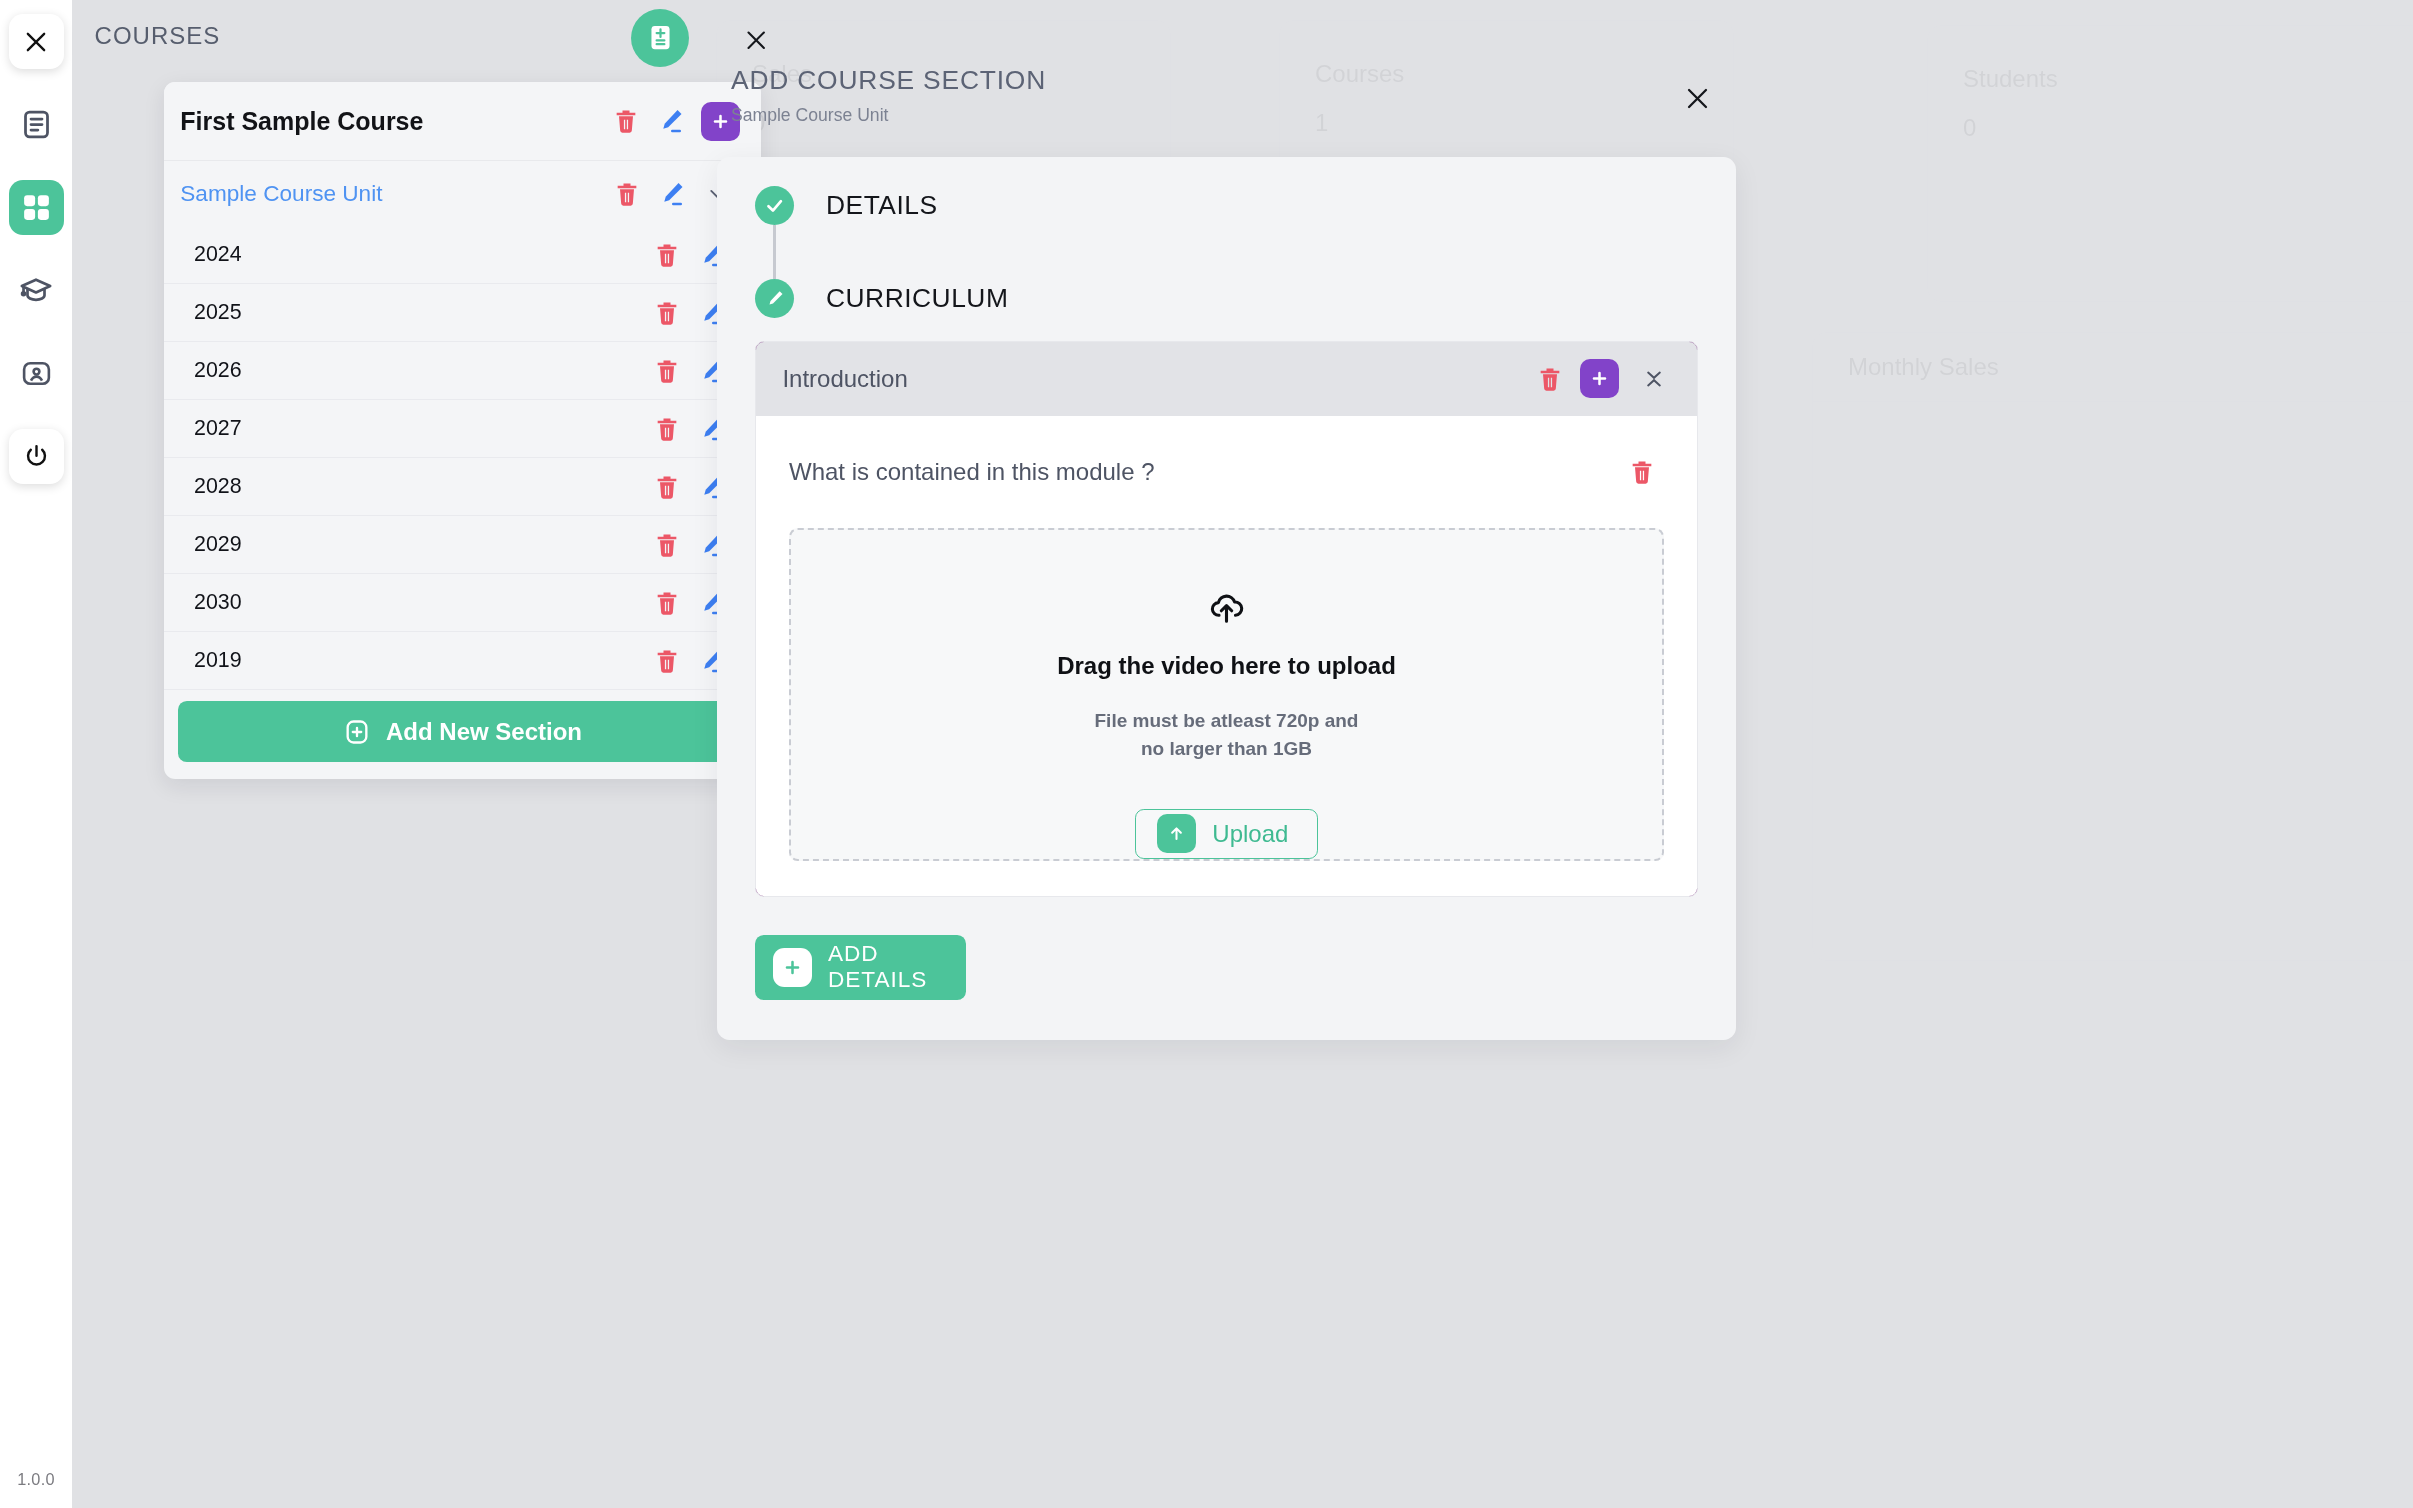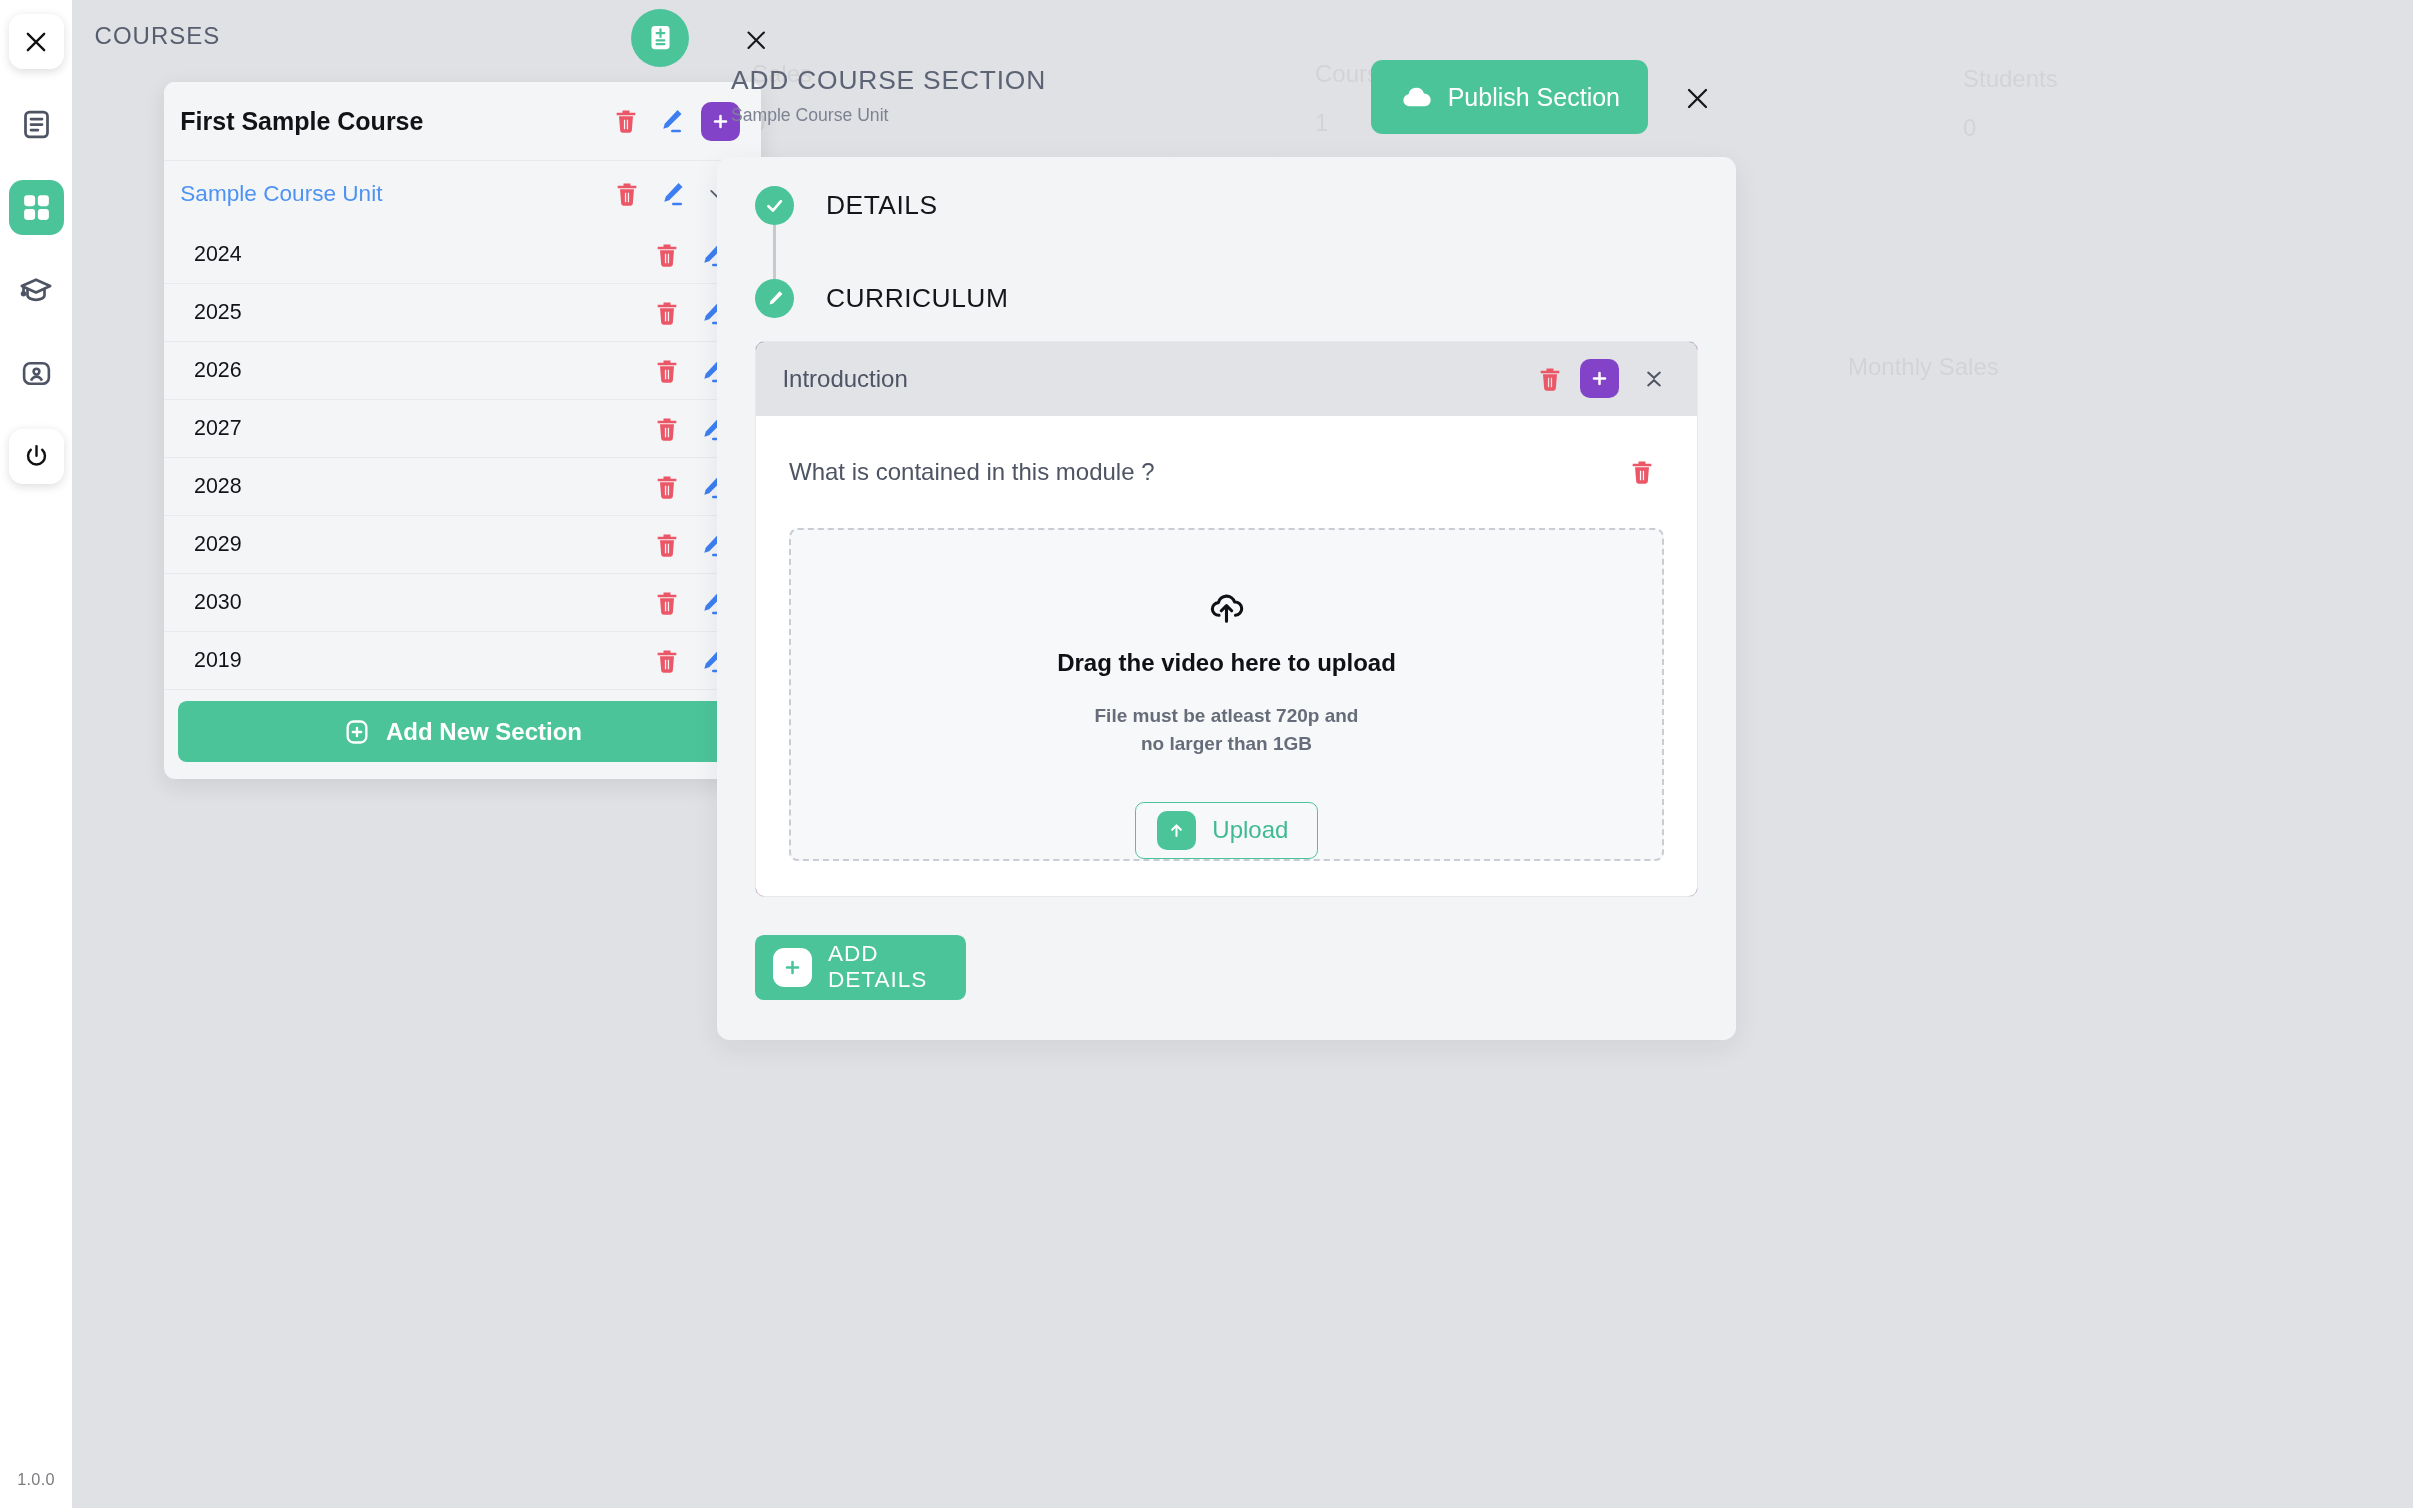--- a/index.html
+++ b/index.html
@@ -152,21 +152,21 @@
   #module-q { font-size: 24px; color:#4e5464; flex:1 1 auto; }
 
   #dropzone {
     margin-top: 33px; height: 333px; border: 2.5px dashed #c9ccd3; border-radius: 8.8px;
     background:#f7f8f9; display:flex; flex-direction:column; align-items:center; justify-content:space-between;
     padding-top: 58px; cursor:pointer;
   }
   #dz-title { margin-top: 12.6px; font-size: 24px; font-weight: 700; color:#0f1115; }
   #dz-sub { margin-top: 15px; font-size: 19px; color:#666c7a; text-align:center; line-height: 1.45; max-width: 277px; font-weight: bold; }
   #upload-btn {
-    margin-top: 34px; height: 57px; padding: 0 29px 0 21.4px; border: 1.9px solid #4cc49a;
+    margin-top: 34px; height: 50px; padding: 0 29px 0 21.4px; border: 1.9px solid #4cc49a;
     border-radius: 8.8px; background:#f7f8f9; display:flex; align-items:center; gap: 16.3px; cursor:pointer;
   }
   #upload-btn span { font-size: 24px; color:#3fba91; }
   .up-ic-sq { width: 39px; height: 39px; border-radius: 10px; background:#4cc49a; display:flex; align-items:center; justify-content:center; flex:none; }
 
   #add-module-btn {
     margin-top: 38px; height: 65px; width: 211px; border-radius: 8.8px; background:#4cc49a;
     display:flex; align-items:center; gap: 16.3px; padding-left: 17.6px; cursor:pointer;
   }
   #add-module-btn span { font-size: 22.6px; color:#fff; letter-spacing: 1px; }
@@ -462,26 +462,20 @@
 
     </div>
   </div>
 
   <div id="section-modal">
 
     <div id="sm-head">
       <div id="sm-title">ADD COURSE SECTION</div>
       <div id="sm-sub">Sample Course Unit</div>
 
-      <div id="publish-btn">
-        <svg width="34" height="34" viewBox="0 0 24 24" fill="#ffffff">
-          <path d="M7.2 18.6 a4.3 4.3 0 0 1 -.5 -8.55 A5.6 5.6 0 0 1 17.6 9.6 a4.5 4.5 0 0 1 .6 9z"></path>
-        </svg>
-        <span>Publish Section</span>
-      </div>
 
       <div id="sm-close">
         <svg width="29" height="29" viewBox="0 0 24 24" fill="none" stroke="#15171c" stroke-width="1.9" stroke-linecap="round">
           <path d="M5 5 L19 19 M19 5 L5 19"></path>
         </svg>
       </div>
     </div>
 
     <div id="sm-body">
 

